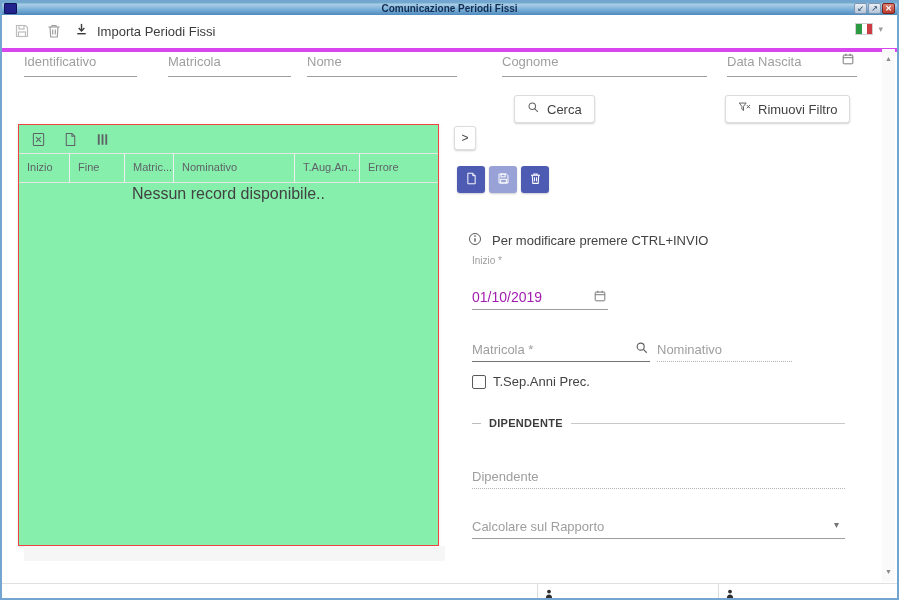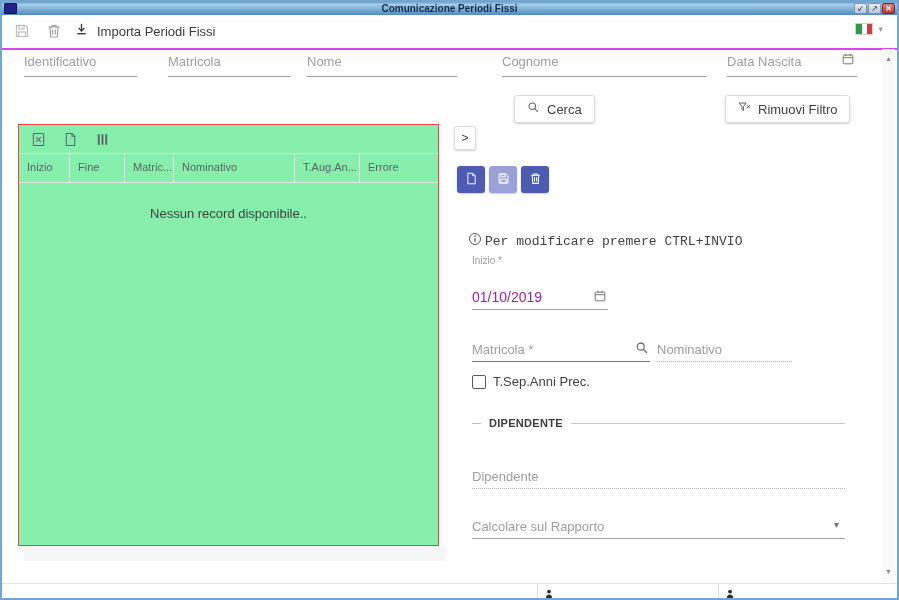--- a/index.html
+++ b/index.html
@@ -8,21 +8,21 @@
   .titlebar{position:absolute;left:0;top:0;right:0;height:13px;
     background:linear-gradient(#63a0c6 0%,#a9cde6 18%,#7db2da 55%,#4f8bbd 100%);
     display:flex;align-items:center;justify-content:flex-end;}
   .app-icon{position:absolute;left:2px;top:1px;width:13px;height:11px;background:#23238e;border:1px solid #11115e;border-radius:1px;box-sizing:border-box;}
   .title-text{width:100%;text-align:center;font-size:10px;font-weight:bold;color:#132d52;line-height:13px;}
   .win-controls{position:absolute;right:2px;top:1px;display:flex;gap:1px;}
   .win-btn{width:13px;height:11px;border-radius:2px;font-size:8px;line-height:10px;text-align:center;box-sizing:border-box;cursor:default;}
   .win-btn.dim{background:linear-gradient(#e9eff6,#b4c5d8);border:1px solid #7e96b4;color:#1d3a5f;}
   .win-btn.close{background:linear-gradient(#dd8174,#b83c2e);border:1px solid #7e241b;color:#fff;font-weight:bold;}
   
-  .toolbar{position:absolute;left:0;top:13px;right:0;height:33px;background:#fff;border-bottom:2px solid #d946ef;}
+  .toolbar{position:absolute;left:0;top:13px;right:0;height:33px;background:#fff;border-bottom:4px solid #d946ef;}
   .tb-icon{position:absolute;top:8px;width:16px;height:16px;}
   .tb-save{left:12px;color:#bdbdbd;}
   .tb-trash{left:44px;color:#9e9e9e;}
   .import-btn{position:absolute;left:72px;top:4px;height:24px;display:flex;align-items:center;gap:8px;background:none;border:none;color:#3c3c3c;font-size:13px;font-family:inherit;cursor:pointer;padding:0;}
   .import-btn svg{width:15px;height:15px;color:#3c3c3c;}
   .lang-btn{position:absolute;right:14px;top:8px;display:flex;align-items:center;gap:5px;cursor:pointer;}
   .flag{display:flex;width:18px;height:12px;border:1px solid #d0d0d0;box-sizing:border-box;}
   .flag span{flex:1;}
   .caret{font-size:9px;color:#9e9e9e;}
   
@@ -40,30 +40,30 @@
   .btn svg{width:13px;height:13px;color:#616161;}
   .btn-cerca{left:512px;}
   .btn-rimuovi{left:723px;}
   
   .grid-card{position:absolute;left:16px;top:122px;width:421px;height:422px;background:#86efac;border:1px solid #ef4444;box-shadow:0 1px 3px rgba(0,0,0,.10);box-sizing:border-box;}
   .grid-toolbar{height:28px;display:flex;align-items:center;gap:17px;padding-left:12px;}
   .grid-toolbar .gt-icon{width:15px;height:15px;color:#5f6368;cursor:pointer;}
   .grid-head{display:flex;height:28px;border-top:1px solid #e6e6e6;border-bottom:1px solid #e6e6e6;}
   .gh-cell{font-size:11px;color:#5f6368;line-height:27px;padding-left:8px;box-sizing:border-box;border-right:1px solid #efefef;white-space:nowrap;overflow:hidden;cursor:pointer;}
   .gh-cell:last-child{border-right:none;flex:1;}
-  .empty-msg{margin-top:23px;text-align:center;font-size:13px;color:#424242;}
+  .empty-msg{margin-top:2px;text-align:center;font-size:16px;color:#424242;}
   .grid-foot{position:absolute;left:22px;top:544px;width:421px;height:15px;background:#f6f6f7;}
   
   .expand-btn{position:absolute;left:452px;top:124px;width:22px;height:24px;background:#fff;border:1px solid #ddd;border-radius:3px;box-shadow:0 1px 2px rgba(0,0,0,.18);font-size:12px;color:#424242;cursor:pointer;padding:0;line-height:22px;text-align:center;}
   .act-btn{position:absolute;top:164px;width:28px;height:27px;border:none;border-radius:3px;box-shadow:0 1px 2px rgba(0,0,0,.2);cursor:pointer;display:flex;align-items:center;justify-content:center;padding:0;}
   .act-btn svg{width:13px;height:13px;}
   .act-new{left:455px;background:#4d5bb3;}
   .act-save{left:487px;background:#99a2d6;}
   .act-del{left:519px;background:#4d5bb3;}
-  .hint{position:absolute;left:466px;top:230px;display:flex;align-items:center;gap:3px;font-size:13px;color:#424242;font-family:Liberation Mono, monospace;}
+  .hint{position:absolute;left:466px;top:230px;display:flex;align-items:center;gap:10px;font-size:13px;color:#424242;}
   .hint svg{width:14px;height:14px;}
   .md-field{position:absolute;box-sizing:border-box;}
   .md-label{font-size:10px;color:#9e9e9e;display:block;}
   .md-field input{width:100%;border:none;background:transparent;font-size:14px;color:#a21caf;font-family:inherit;outline:none;padding:3px 18px 4px 0;box-sizing:border-box;margin-top:20px;}
   .md-field input::placeholder{color:#9e9e9e;font-size:13px;}
   .u-solid{border-bottom:1px solid #9e9e9e;}
   .u-dark{border-bottom:1px solid #757575;}
   .u-dot{border-bottom:1px dotted #b5b5b5;}
   .fld-inizio{left:470px;top:253px;width:136px;}
   .fld-fine{left:655px;top:253px;width:136px;}

